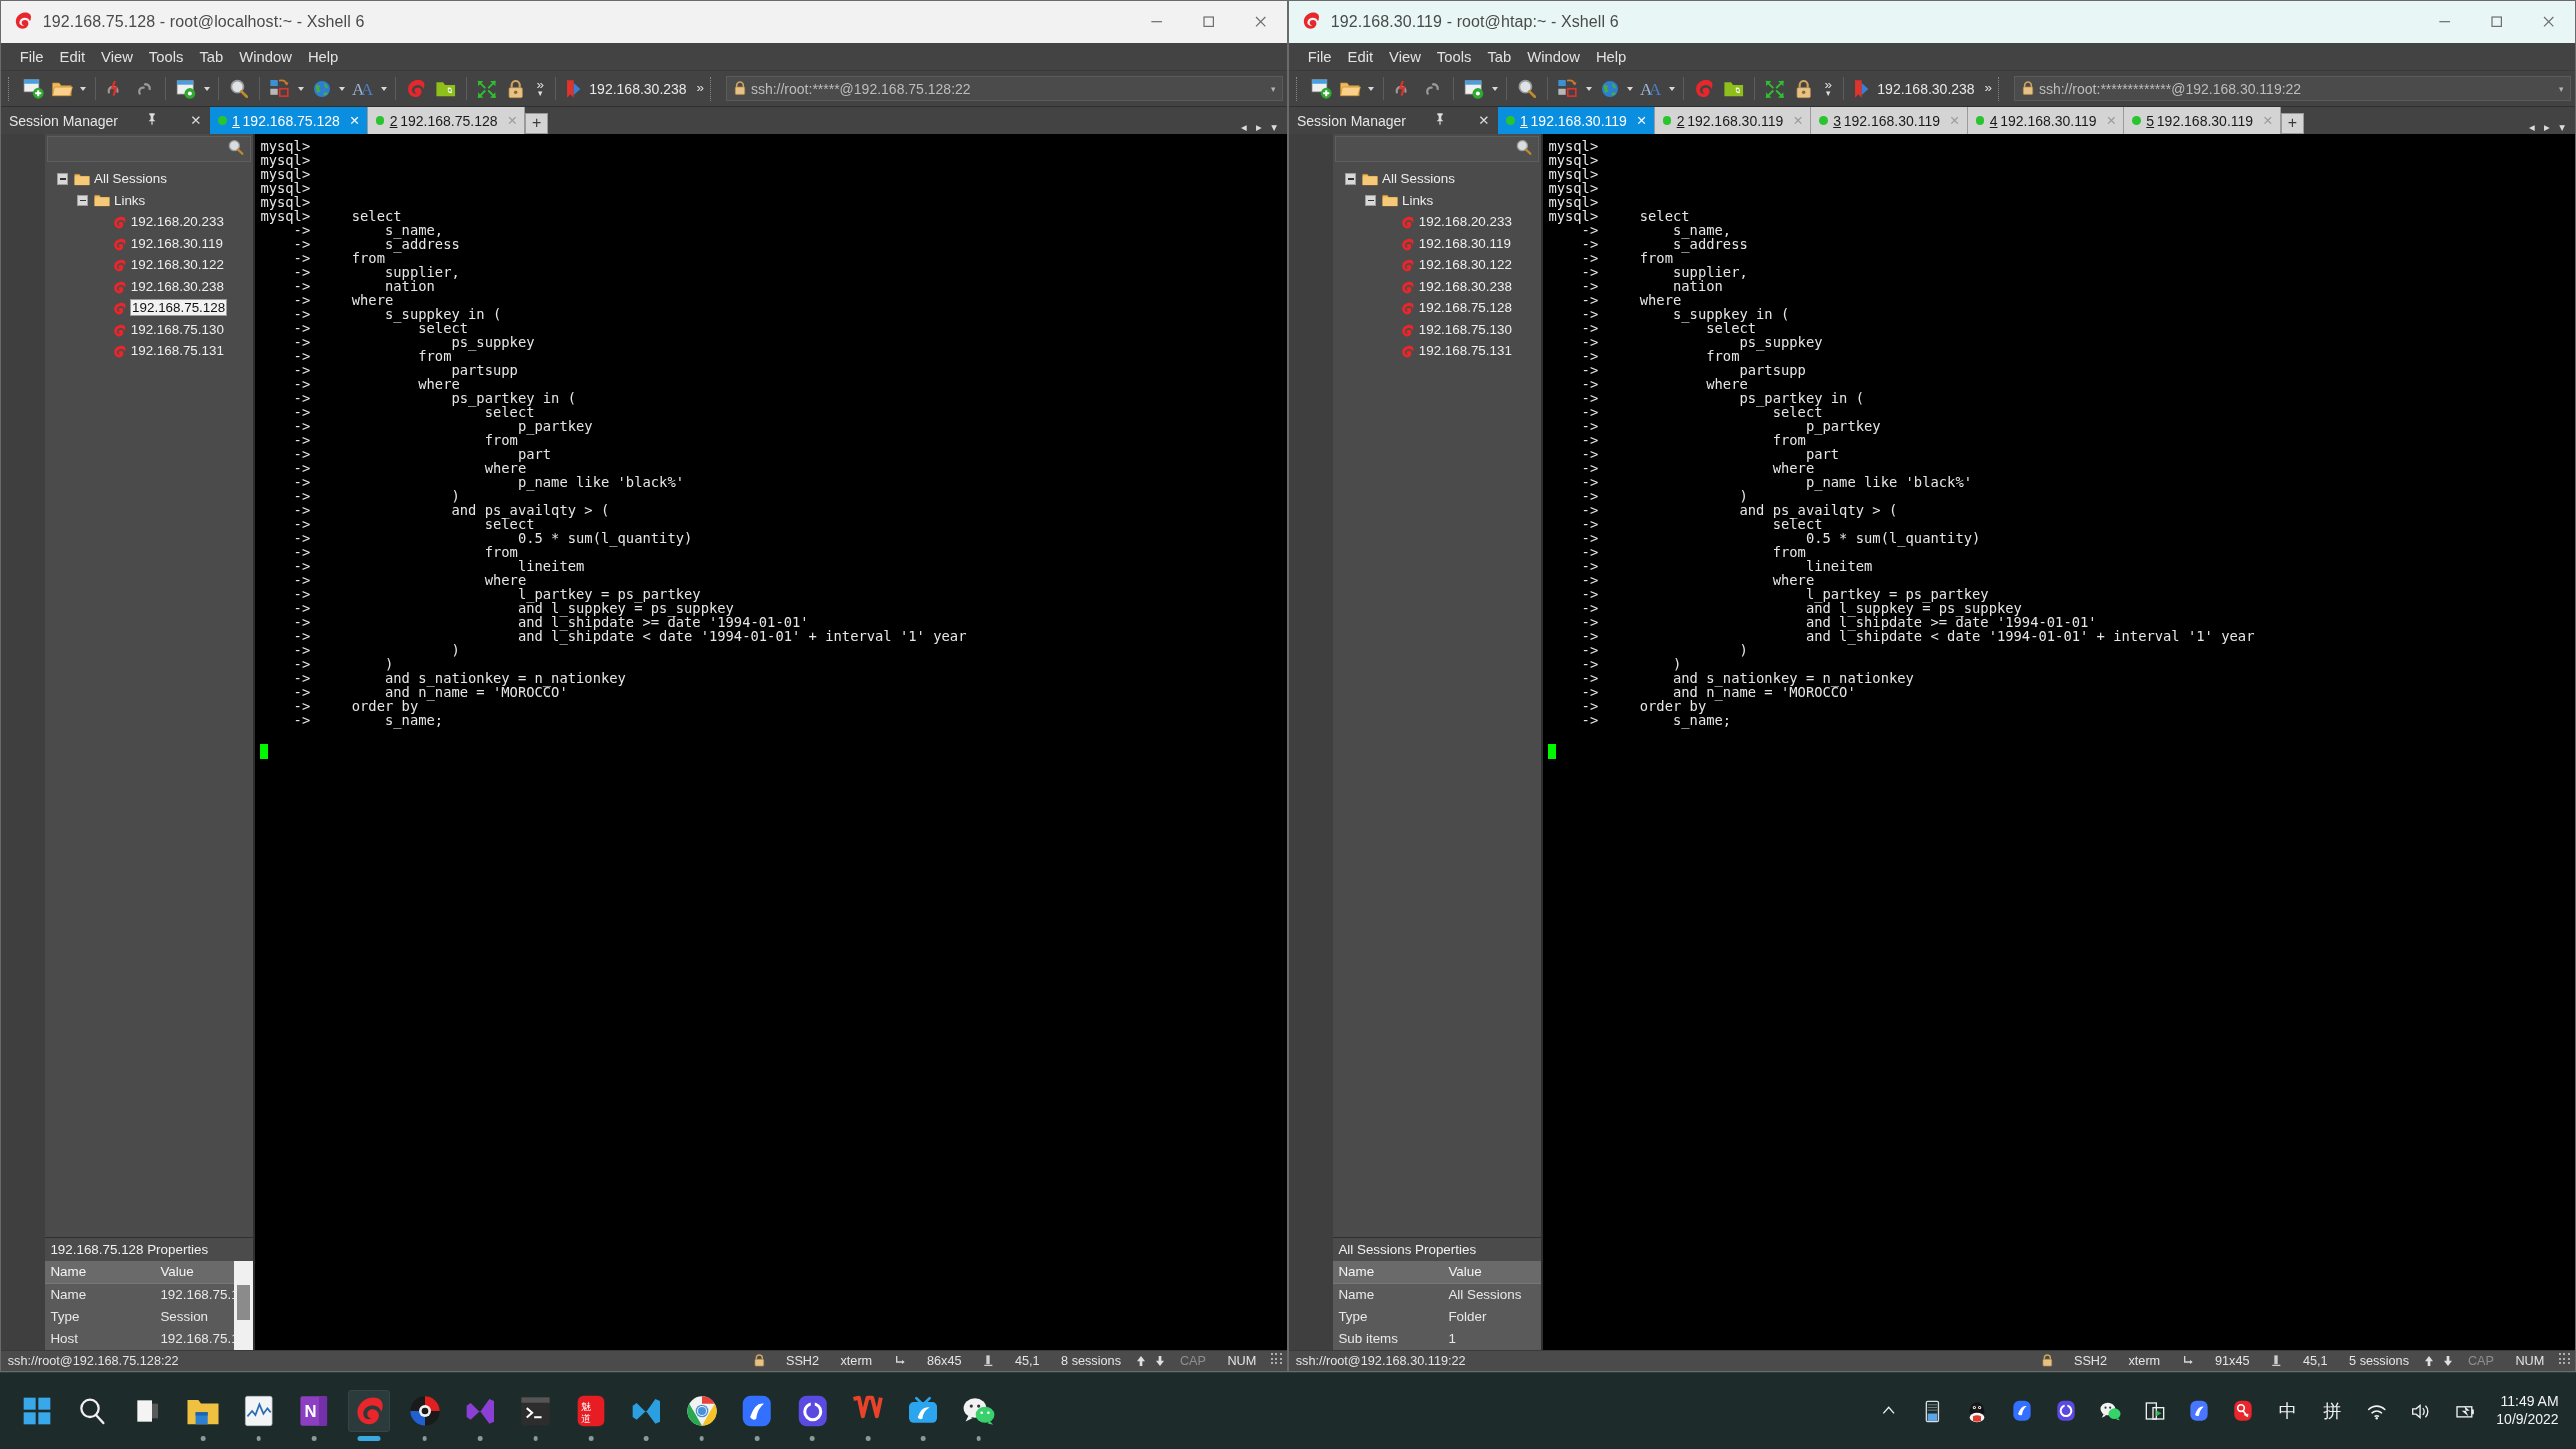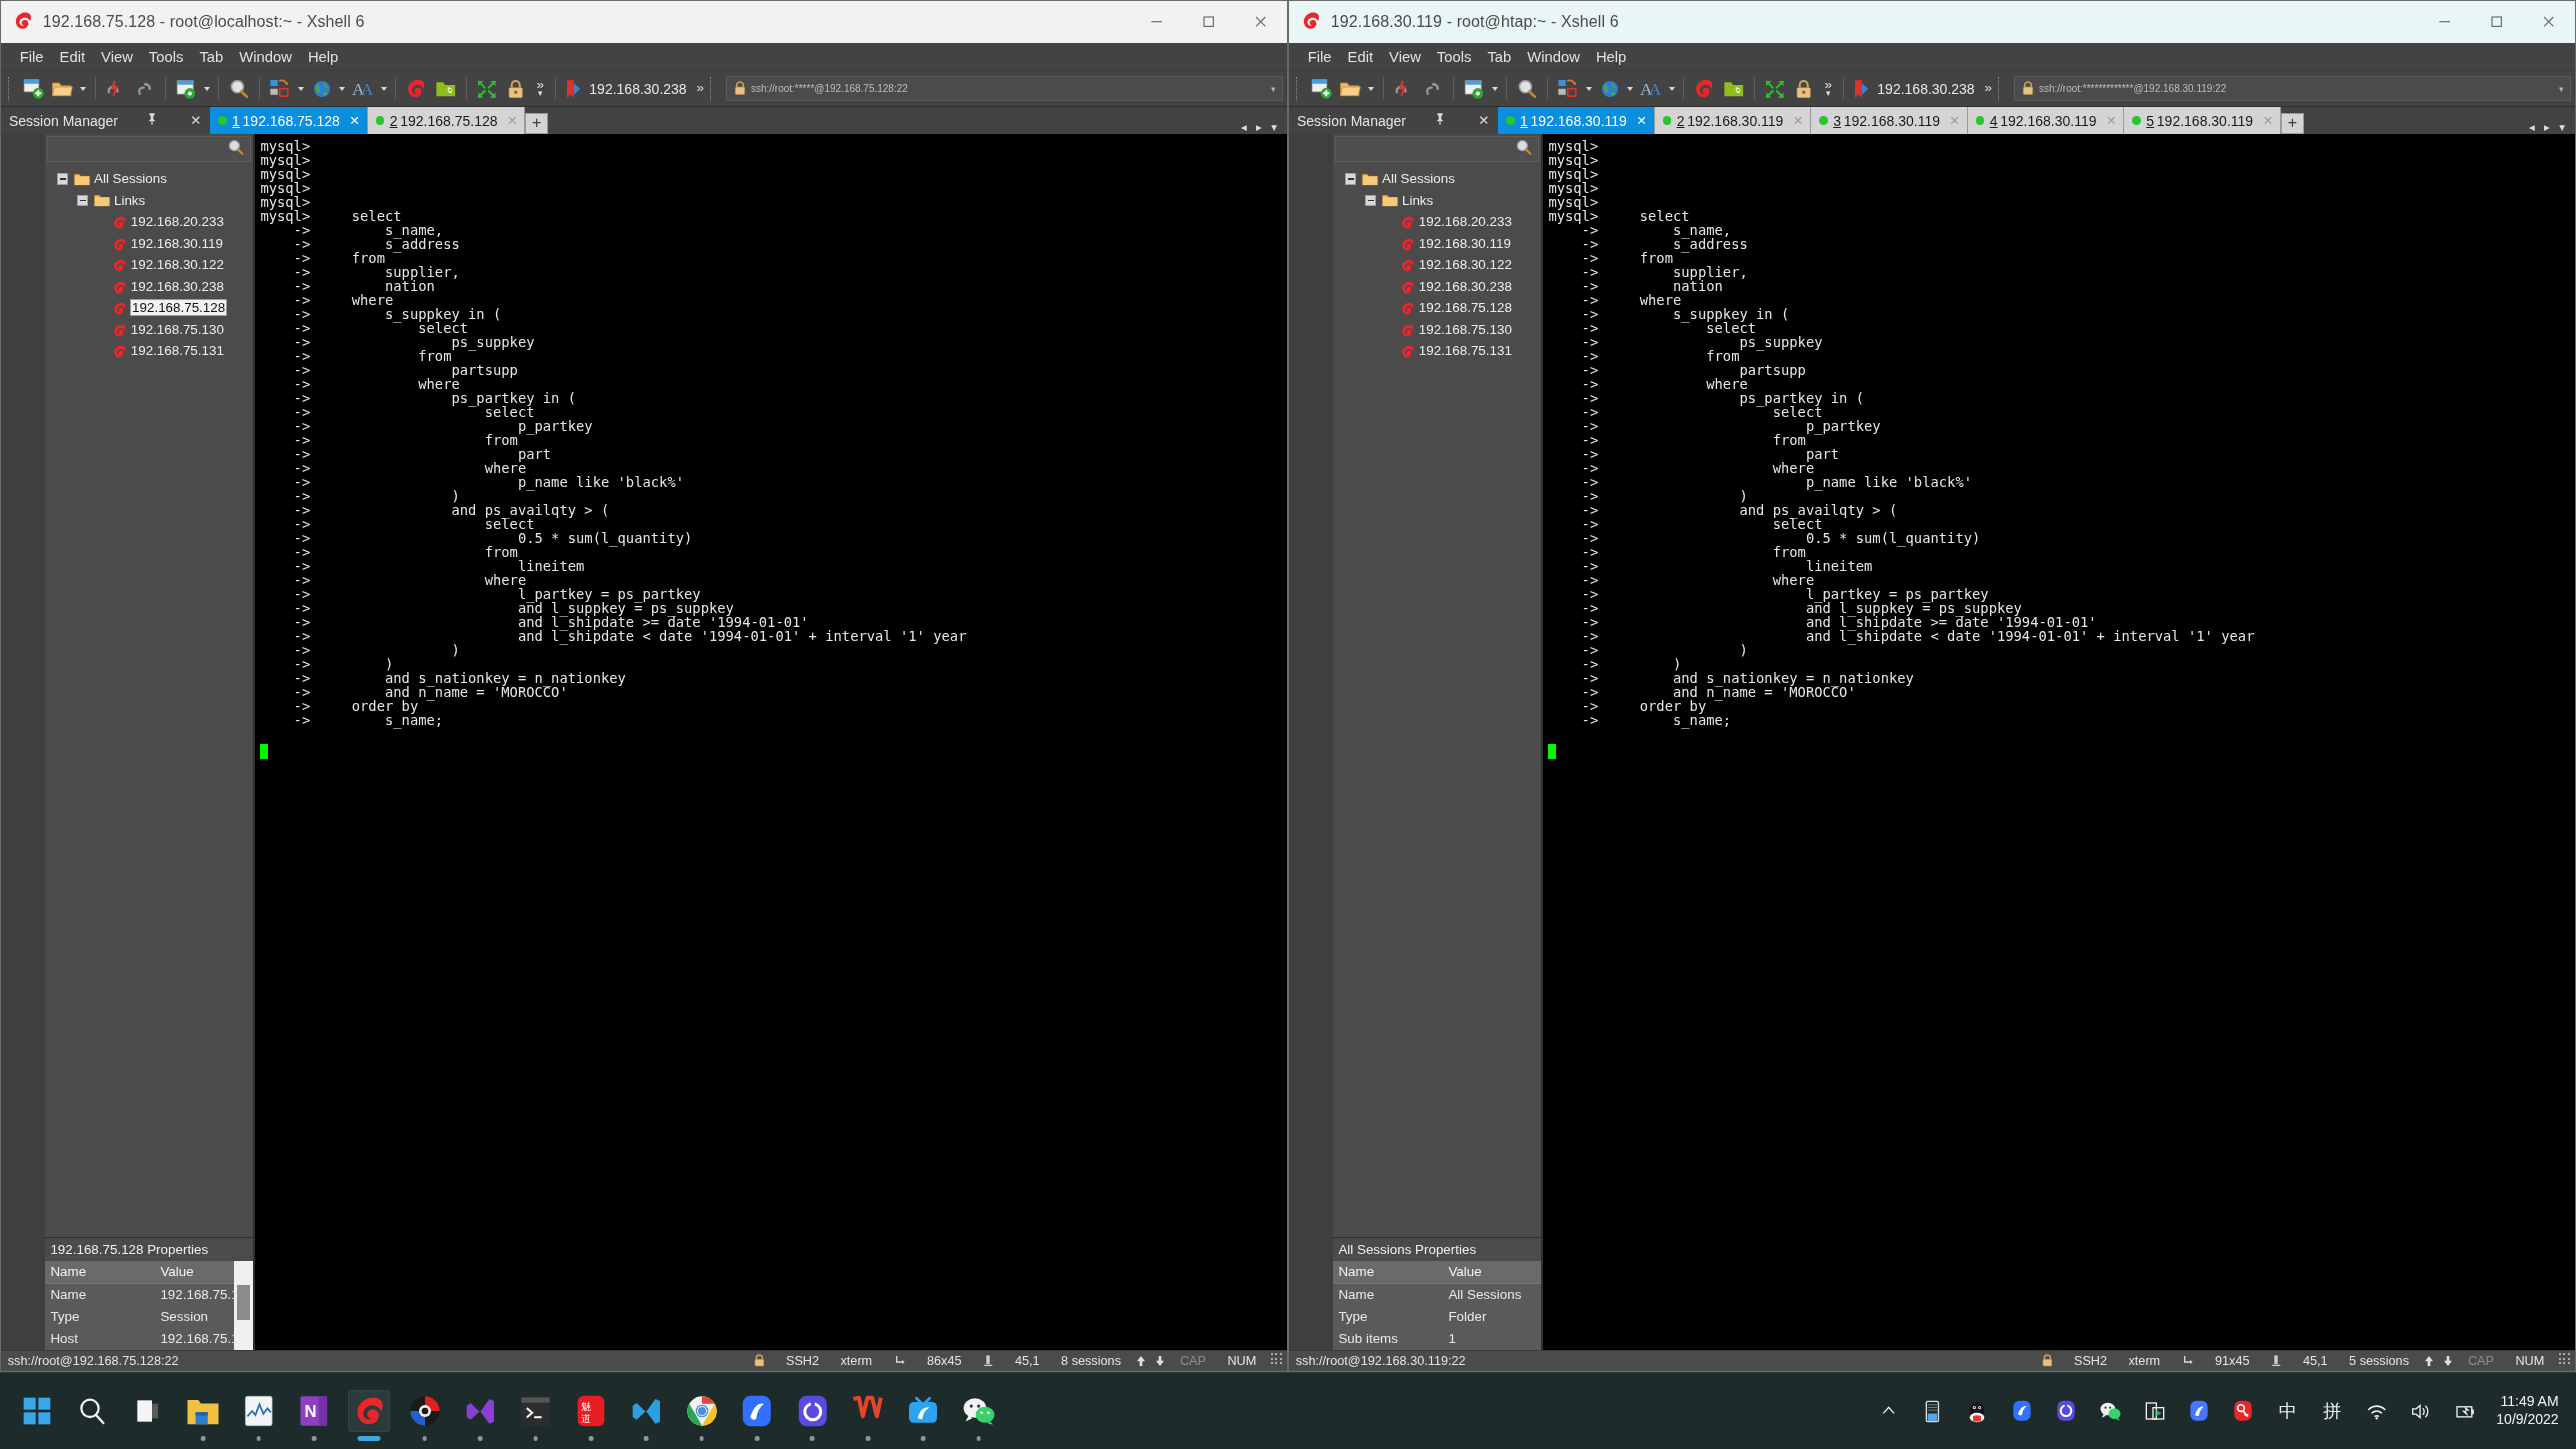--- a/index.html
+++ b/index.html
@@ -132,21 +132,21 @@
     background: #4b4b4b;
     border: 0.7px solid #5a5a5a;
     margin-left: 5.4px;
     margin-right: 4px;
     display: flex;
     align-items: center;
     padding: 0 6.7px;
     min-width: 0;
   }
   .addr-text {
-    font-size: 10px; color: #bdbdbd;
+    font-size: 14px; color: #bdbdbd;
     white-space: nowrap; overflow: hidden;
     margin-left: 5.4px;
   }
   .addr-caret { margin-left: auto; color: #b5b5b5; font-size: 8.7px; }
 
   
   .tabstrip {
     height: 27px;
     background: #434343;
     display: flex;

